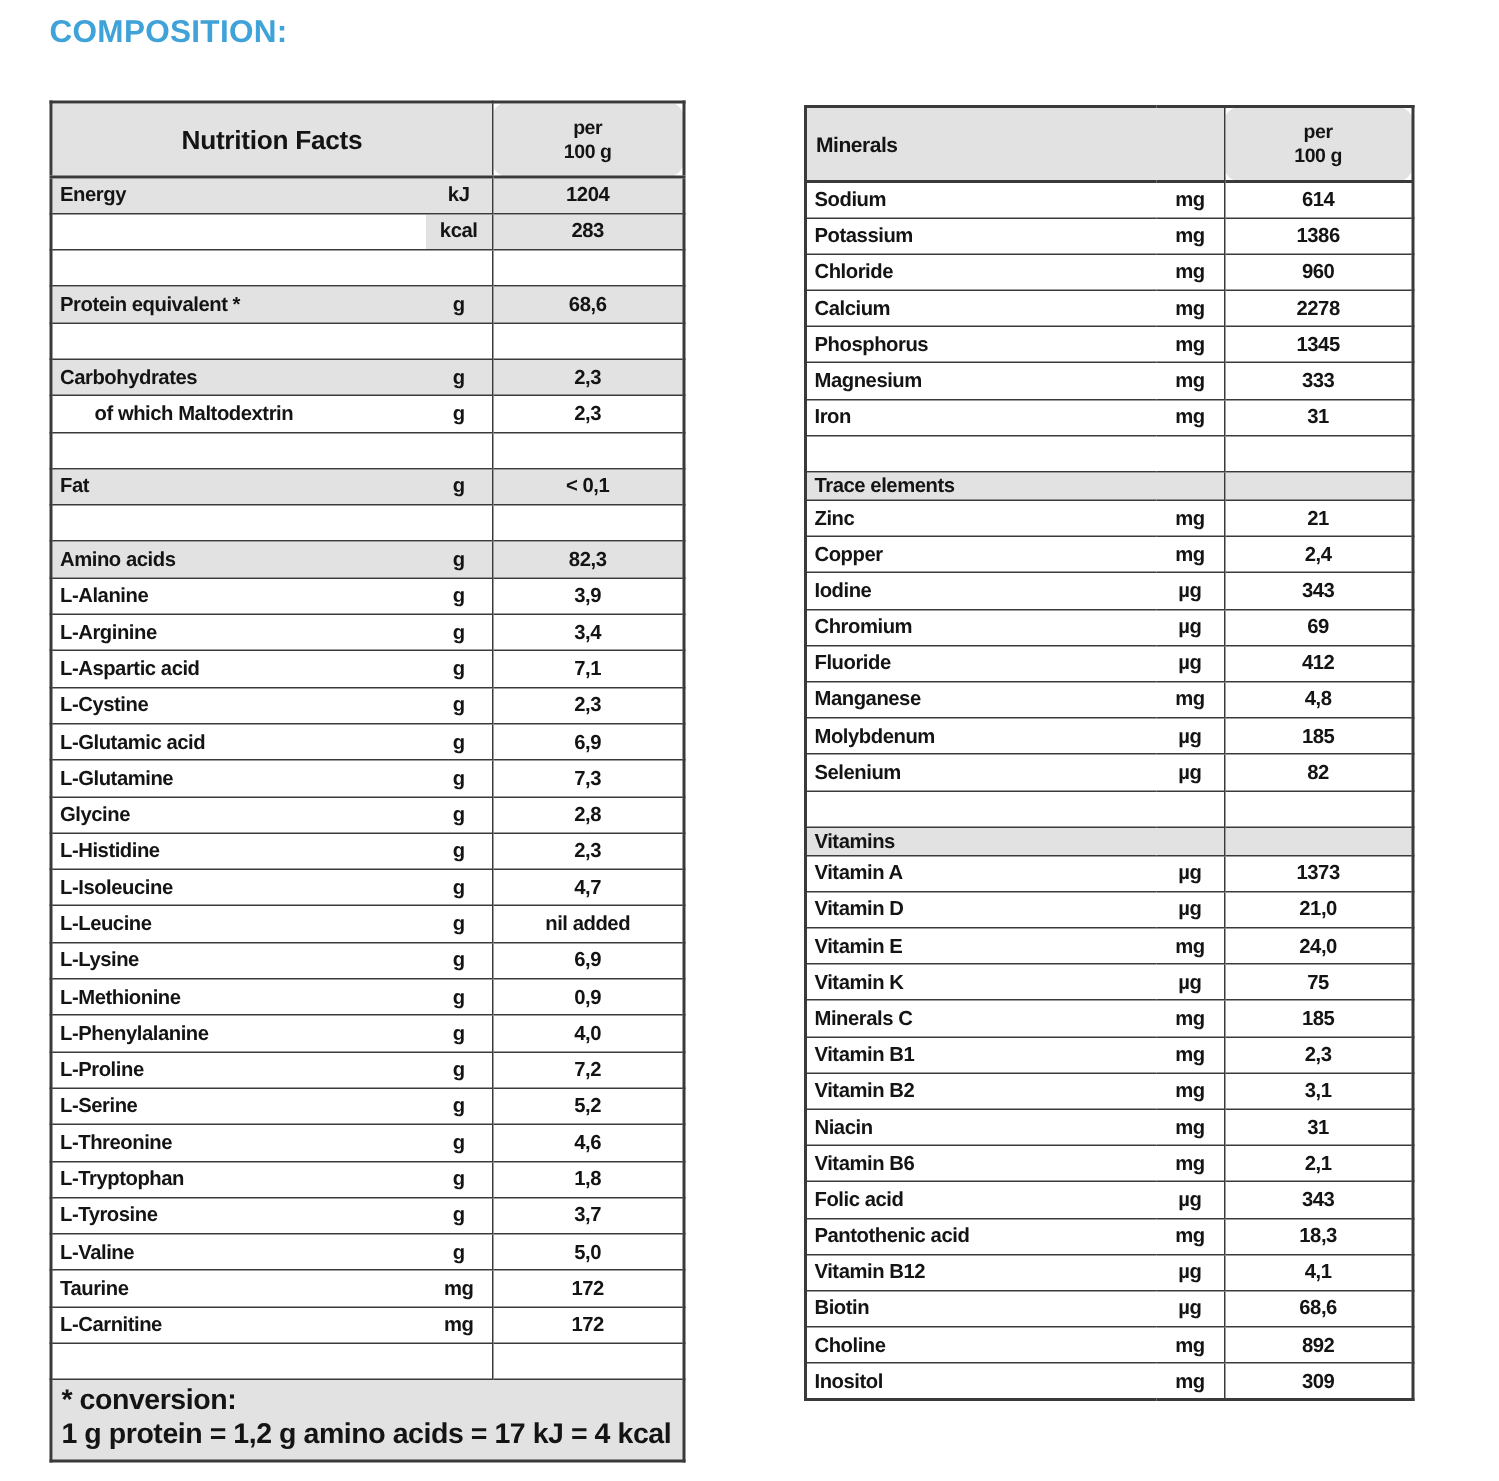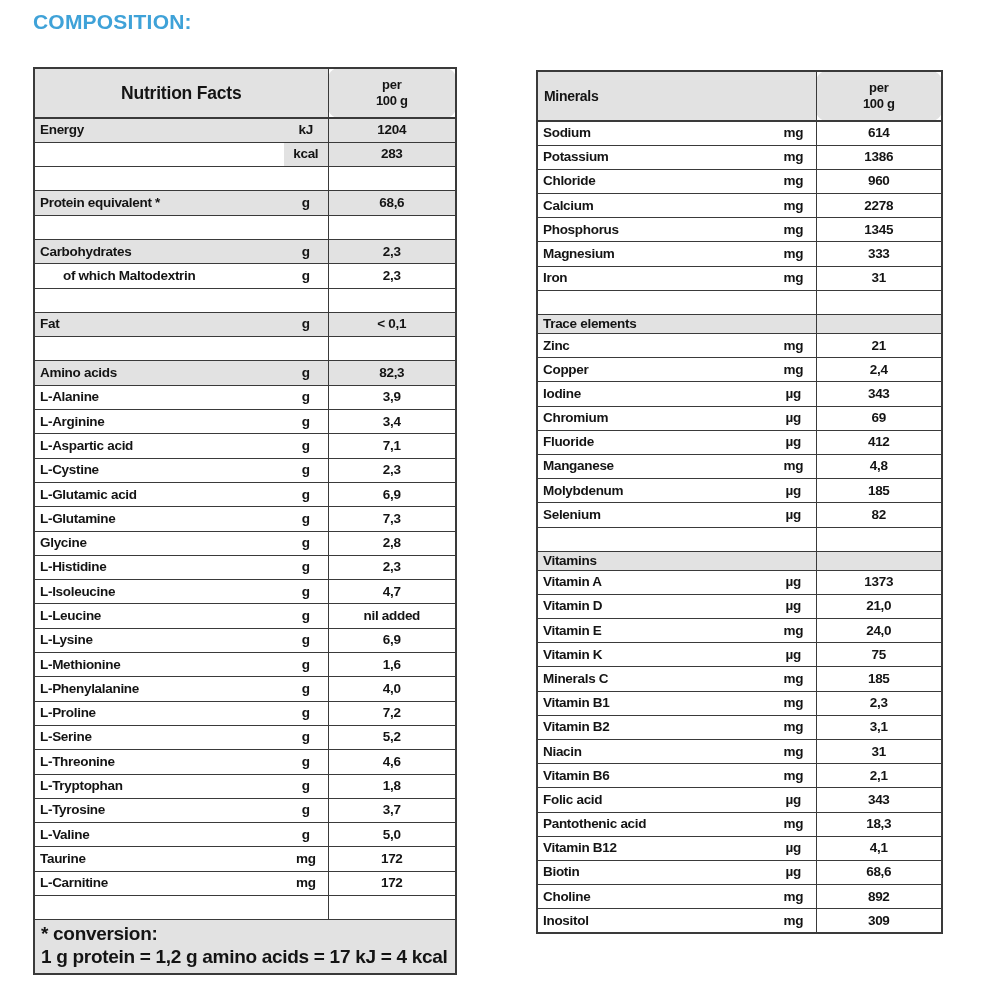--- a/index.html
+++ b/index.html
@@ -167,21 +167,21 @@
         <td class="value-cell">nil added</td>
       </tr>
       <tr>
         <td class="label-cell">L-Lysine</td>
         <td class="unit-cell">g</td>
         <td class="value-cell">6,9</td>
       </tr>
       <tr>
         <td class="label-cell">L-Methionine</td>
         <td class="unit-cell">g</td>
-        <td class="value-cell">1,6</td>
+        <td class="value-cell">0,9</td>
       </tr>
       <tr>
         <td class="label-cell">L-Phenylalanine</td>
         <td class="unit-cell">g</td>
         <td class="value-cell">4,0</td>
       </tr>
       <tr>
         <td class="label-cell">L-Proline</td>
         <td class="unit-cell">g</td>
         <td class="value-cell">7,2</td>

